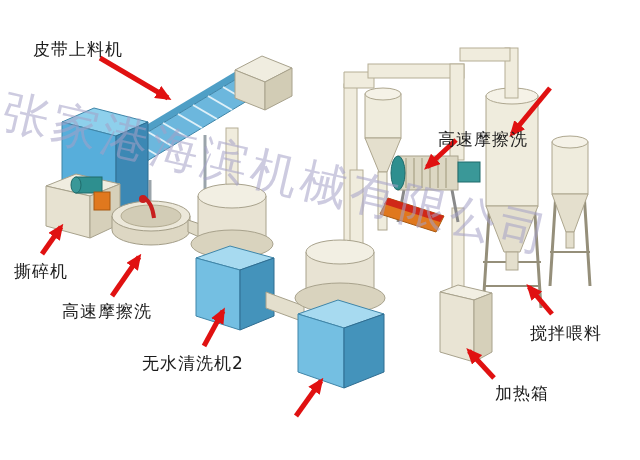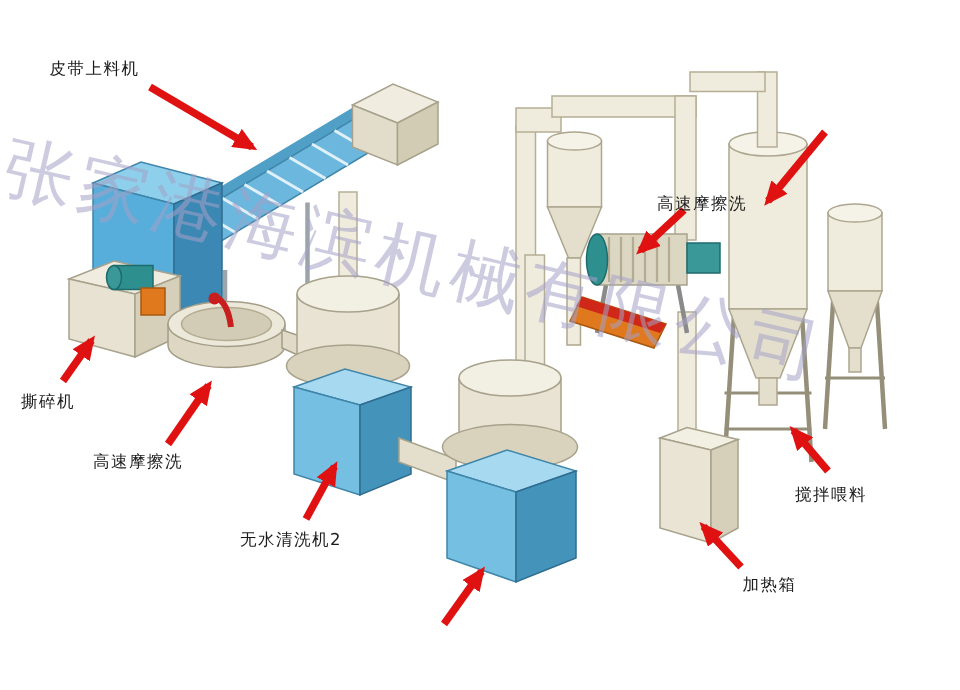--- a/index.html
+++ b/index.html
@@ -3,21 +3,21 @@
 <meta charset="utf-8">
 <style>
   html,body{margin:0;padding:0;background:#ffffff;}
   #canvas{
     position:relative;width:640px;height:460px;background:#ffffff;
     overflow:hidden;font-family:"DejaVu Sans","Liberation Sans",sans-serif;
   }
   #machinery,#arrows{position:absolute;left:0;top:0;width:640px;height:460px;}
   #arrows{pointer-events:none;}
   .label{
-    position:absolute;font-size:11px;color:#1b1b1b;white-space:nowrap;
+    position:absolute;font-size:17px;color:#1b1b1b;white-space:nowrap;
     font-weight:500;letter-spacing:1px;z-index:30;
   }
   .watermark{
     position:absolute;left:10px;top:80px;z-index:20;pointer-events:none;
     font-size:47px;letter-spacing:4px;white-space:nowrap;
     color:rgba(164,160,198,0.55);
     transform:rotate(13deg);transform-origin:left top;
     font-weight:400;
   }
 </style>
@@ -170,17 +170,17 @@
       <line x1="296" y1="416" x2="321" y2="381" marker-end="url(#ah)"></line>
       <line x1="552" y1="314" x2="529" y2="287" marker-end="url(#ah)"></line>
       <line x1="494" y1="378" x2="469" y2="351" marker-end="url(#ah)"></line>
     </g>
   </svg>
 
   <div class="label" style="left:33px;top:38px">皮带上料机</div>
   <div class="label" style="left:438px;top:128px">高速摩擦洗</div>
   <div class="label" style="left:14px;top:260px">撕碎机</div>
   <div class="label" style="left:62px;top:300px">高速摩擦洗</div>
-  <div class="label" style="left:160px;top:352px">无水清洗机2</div>
+  <div class="label" style="left:142px;top:352px">无水清洗机2</div>
   <div class="label" style="left:530px;top:322px">搅拌喂料</div>
   <div class="label" style="left:495px;top:382px">加热箱</div>
 
 </div>
 
 </body></html>

